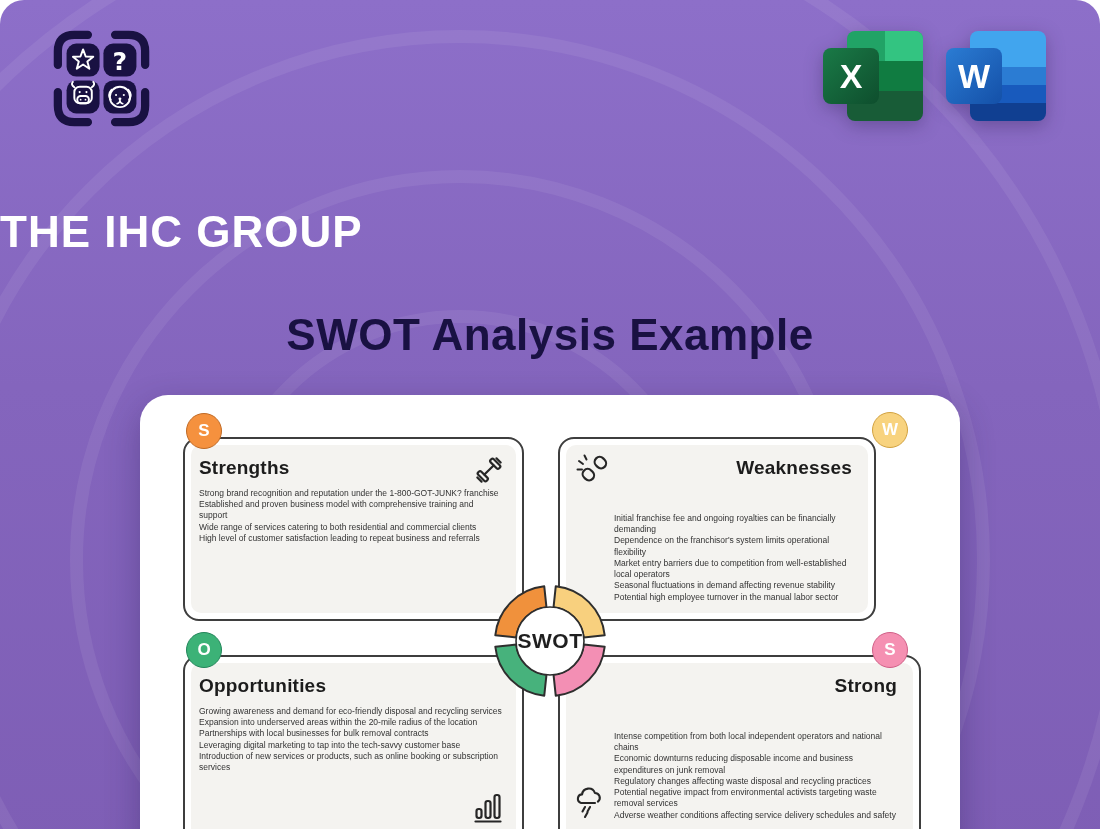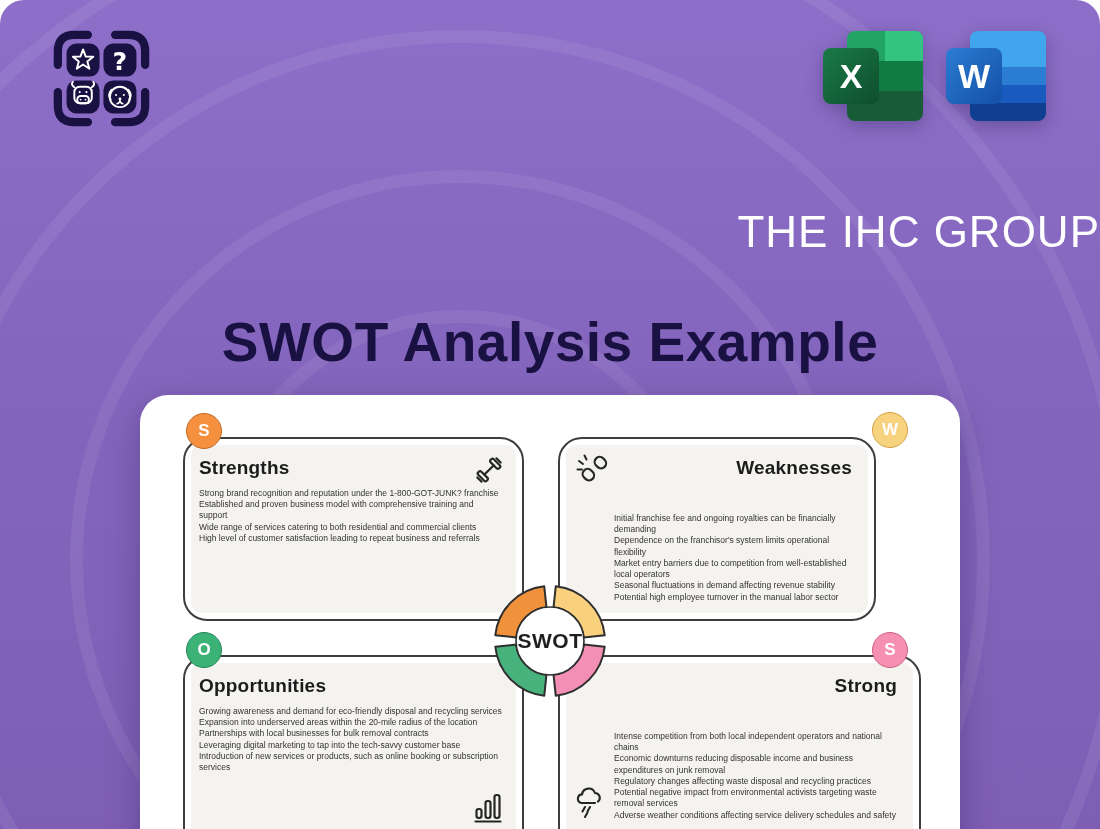--- a/index.html
+++ b/index.html
@@ -28,35 +28,35 @@
   .band  { position:absolute; left:0; width:100%; }
   .front {
     position:absolute; left:0; top:17px; width:56px; height:56px; border-radius:8px;
     display:flex; align-items:center; justify-content:center;
     color:#fff; font-weight:bold; font-size:34px;
   }
   .excel .front { background:linear-gradient(135deg,#1a7a47,#0e4e2d); }
   .word  .front { background:linear-gradient(135deg,#2b7cd3,#1450a8); }
 
   .company {
-    position:absolute; top:207px; left:0; width:1100px; text-align:right;
-    color:#ffffff; font-size:44px; font-weight:normal; letter-spacing:1px;
+    position:absolute; top:207px; left:0; width:1100px; text-align:left;
+    color:#ffffff; font-size:44px; font-weight:bold; letter-spacing:1px;
   }
   .pagetitle {
     position:absolute; top:310px; left:0; width:1100px; text-align:center;
-    color:#191142; font-size:55px; font-weight:bold; letter-spacing:0.5px;
+    color:#191142; font-size:44px; font-weight:bold; letter-spacing:0.5px;
   }
 
   .card {
     position:absolute; left:140px; top:395px; width:820px; height:600px;
     background:#ffffff; border-radius:28px 28px 0 0;
     box-shadow:0 12px 34px rgba(25,17,66,.30);
   }
   .box {
-    position:absolute; background:#fff; border:2px solid #3e3e3e; border-radius:24px;
+    position:absolute; background:#fff; border:2px solid #3e3e3e; border-radius:16px;
   }
   .box-s { left:43px;  top:42px;  width:341px; height:184px; }
   .box-w { left:418px; top:42px;  width:318px; height:184px; }
   .box-o { left:43px;  top:260px; width:341px; height:360px; }
   .box-t { left:418px; top:260px; width:363px; height:360px; }
   .panel {
     position:absolute; inset:6px; background:#f4f3f0; border-radius:10px;
     padding:12px 12px 10px 8px;
   }
   .panel h2 { margin:0; font-size:19px; color:#1c1c1c; font-weight:bold; letter-spacing:0.2px; }

